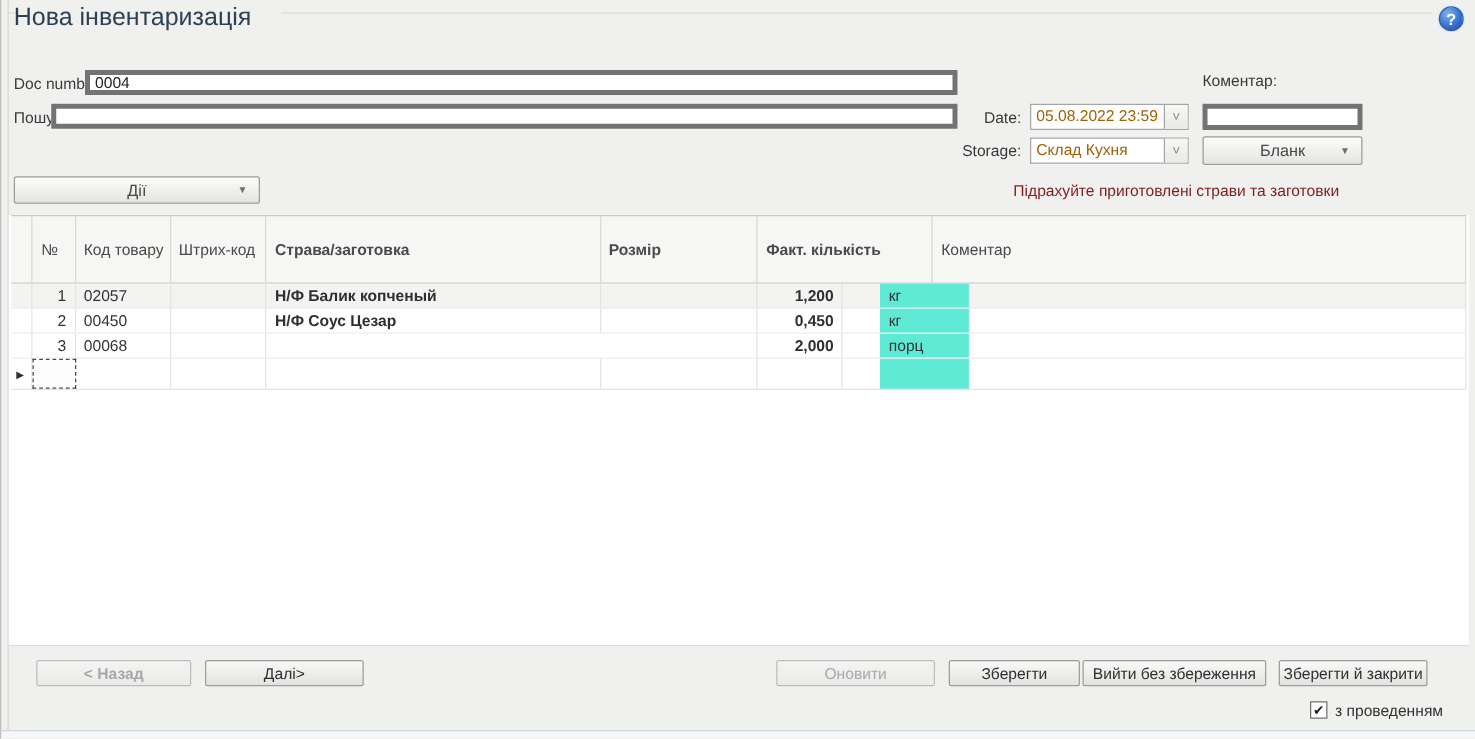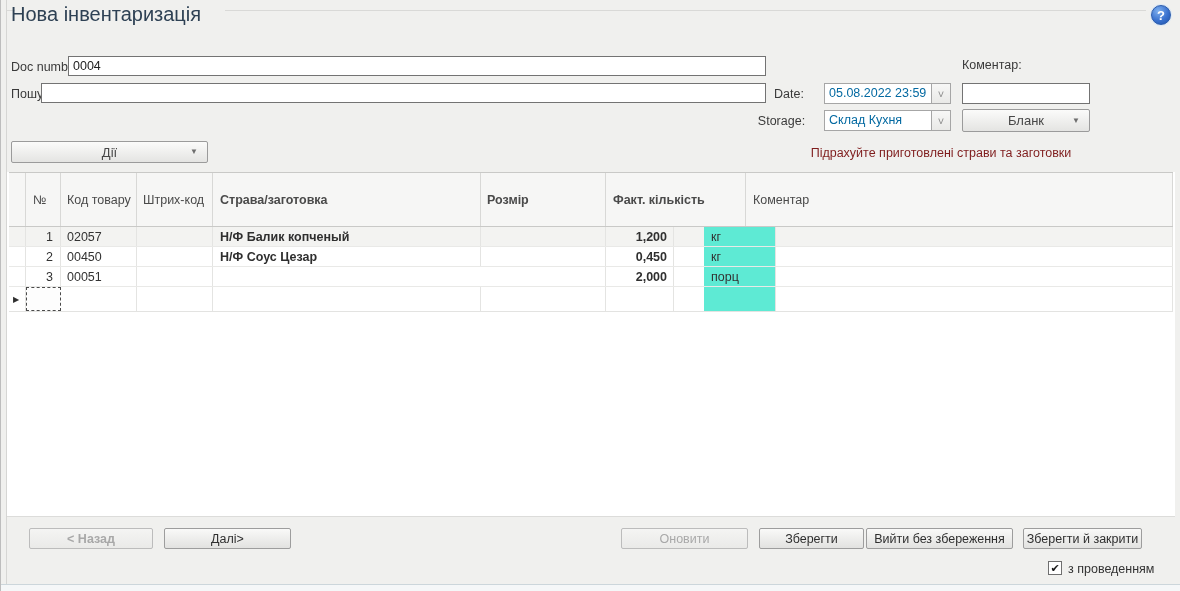--- a/index.html
+++ b/index.html
@@ -23,29 +23,29 @@
     position:absolute;left:1150px;top:5px;width:20px;height:20px;border-radius:50%;
     background:radial-gradient(circle at 35% 28%, #7fb0ee, #3a72cf 55%, #1d4fa6);
     border:1px solid #2a5cae;color:#fff;font-weight:bold;font-size:13px;
     display:flex;align-items:center;justify-content:center;cursor:pointer;
     box-shadow:0 0 0 1px #dce8f5;
   }
 
   .step-link{position:absolute;left:10px;top:37px;font-size:13px;color:#203a50;text-decoration:underline;cursor:pointer;}
 
   .lbl{position:absolute;color:#3a3a3a;white-space:nowrap;}
-  .lbl-right{text-align:center;}
+  .lbl-right{text-align:right;}
 
   .tb{
-    position:absolute;border:1px solid #737373;background:#fff;color:#222;
+    position:absolute;border:4px solid #737373;background:#fff;color:#222;
     font-family:"Liberation Sans","DejaVu Sans",sans-serif;font-size:12.5px;padding:1px 4px;outline:none;
   }
 
   .combo{position:absolute;height:21px;background:#fff;border:1px solid #a6a6a6;}
-  .combo .val{position:absolute;left:4px;top:2px;white-space:nowrap;color:#0369a1;}
+  .combo .val{position:absolute;left:4px;top:2px;white-space:nowrap;color:#a16207;}
   .combo .arrow-btn{
     position:absolute;right:0;top:0;width:19px;height:100%;
     background:linear-gradient(#f7f7f6,#e9e9e7);border-left:1px solid #a6a6a6;
     color:#8d8d8d;font-size:11px;display:flex;align-items:center;justify-content:center;cursor:pointer;
   }
 
   .dd-btn{
     position:absolute;border:1px solid #9b9b9b;border-radius:2px;
     background:linear-gradient(#fbfbfa,#e4e4e2);
     display:flex;align-items:center;justify-content:center;
@@ -181,21 +181,21 @@
       <div class="cell c-dish bold">Н/Ф Соус Цезар</div>
       <div class="cell c-size"></div>
       <div class="cell c-qty bold">0,450</div>
       <div class="cell c-unit">кг</div>
       <div class="cell c-com"></div>
     </div>
 
     <div class="g-row">
       <div class="cell c-sel"></div>
       <div class="cell c-num">3</div>
-      <div class="cell c-code">00051</div>
+      <div class="cell c-code">00068</div>
       <div class="cell c-bar"></div>
       <div class="cell c-size"></div>
       <div class="cell c-qty bold">2,000</div>
       <div class="cell c-unit">порц</div>
       <div class="cell c-com"></div>
     </div>
 
     <div class="g-newrow">
       <div class="cell c-sel">
           <span class="row-marker">▶</span>

